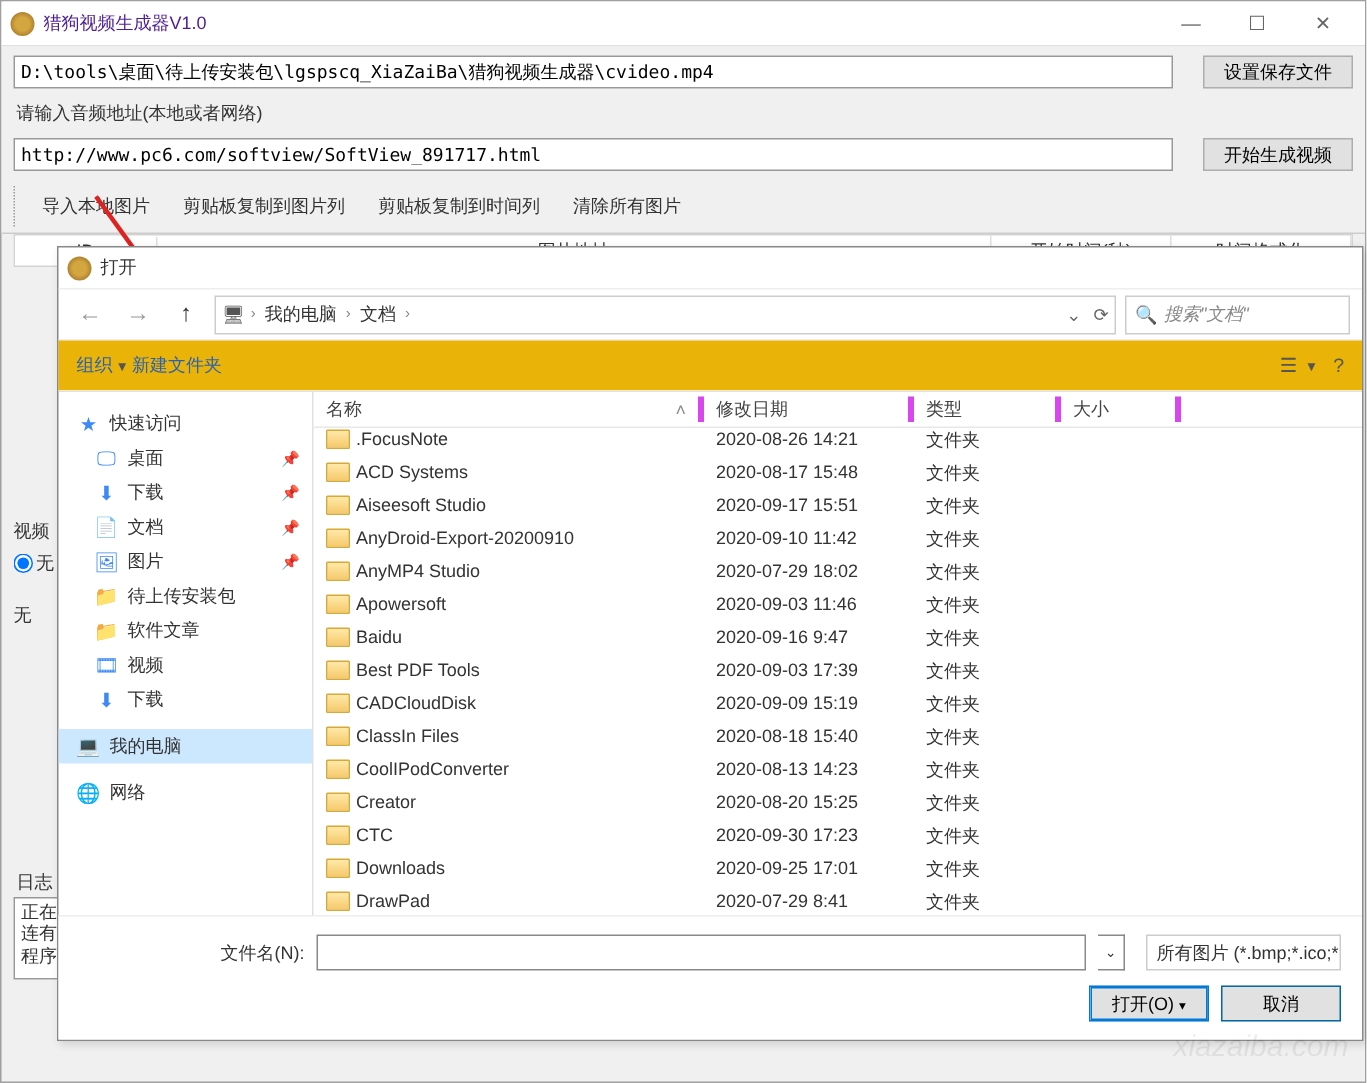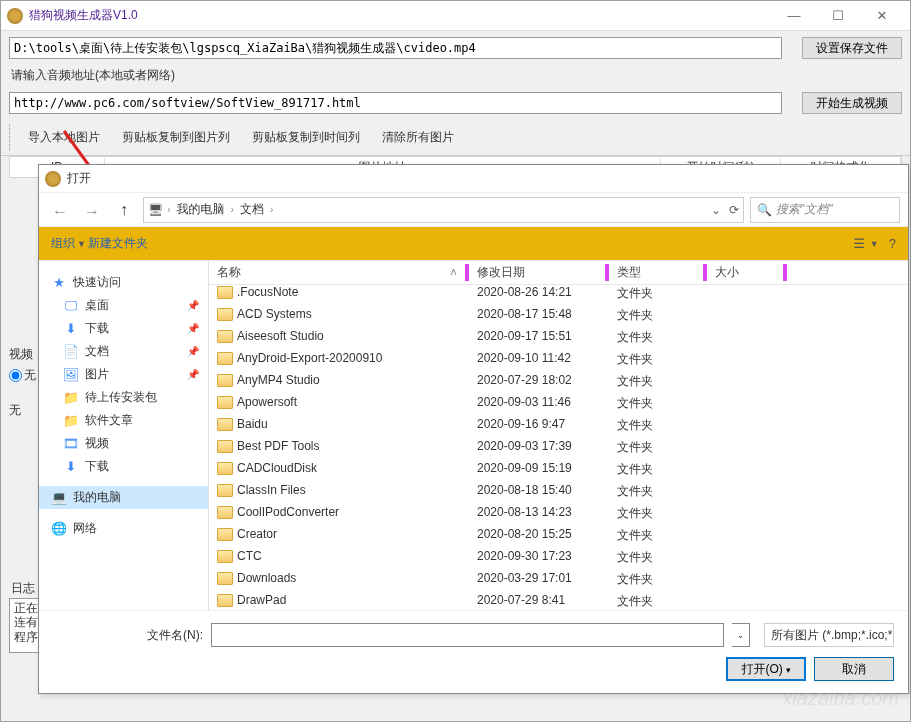--- a/index.html
+++ b/index.html
@@ -389,21 +389,21 @@
             </div>
             <div class="c c-date">2020-09-30 17:23</div>
             <div class="c c-type">文件夹</div>
             <div class="c c-size"></div>
           </div>
           <div class="row">
             <div class="c c-name">
               <span class="fold-ico"></span>
               <span>Downloads</span>
             </div>
-            <div class="c c-date">2020-03-29 17:01</div>
+            <div class="c c-date">2020-09-25 17:01</div>
             <div class="c c-type">文件夹</div>
             <div class="c c-size"></div>
           </div>
           <div class="row">
             <div class="c c-name">
               <span class="fold-ico"></span>
               <span>DrawPad</span>
             </div>
             <div class="c c-date">2020-07-29 8:41</div>
             <div class="c c-type">文件夹</div>

